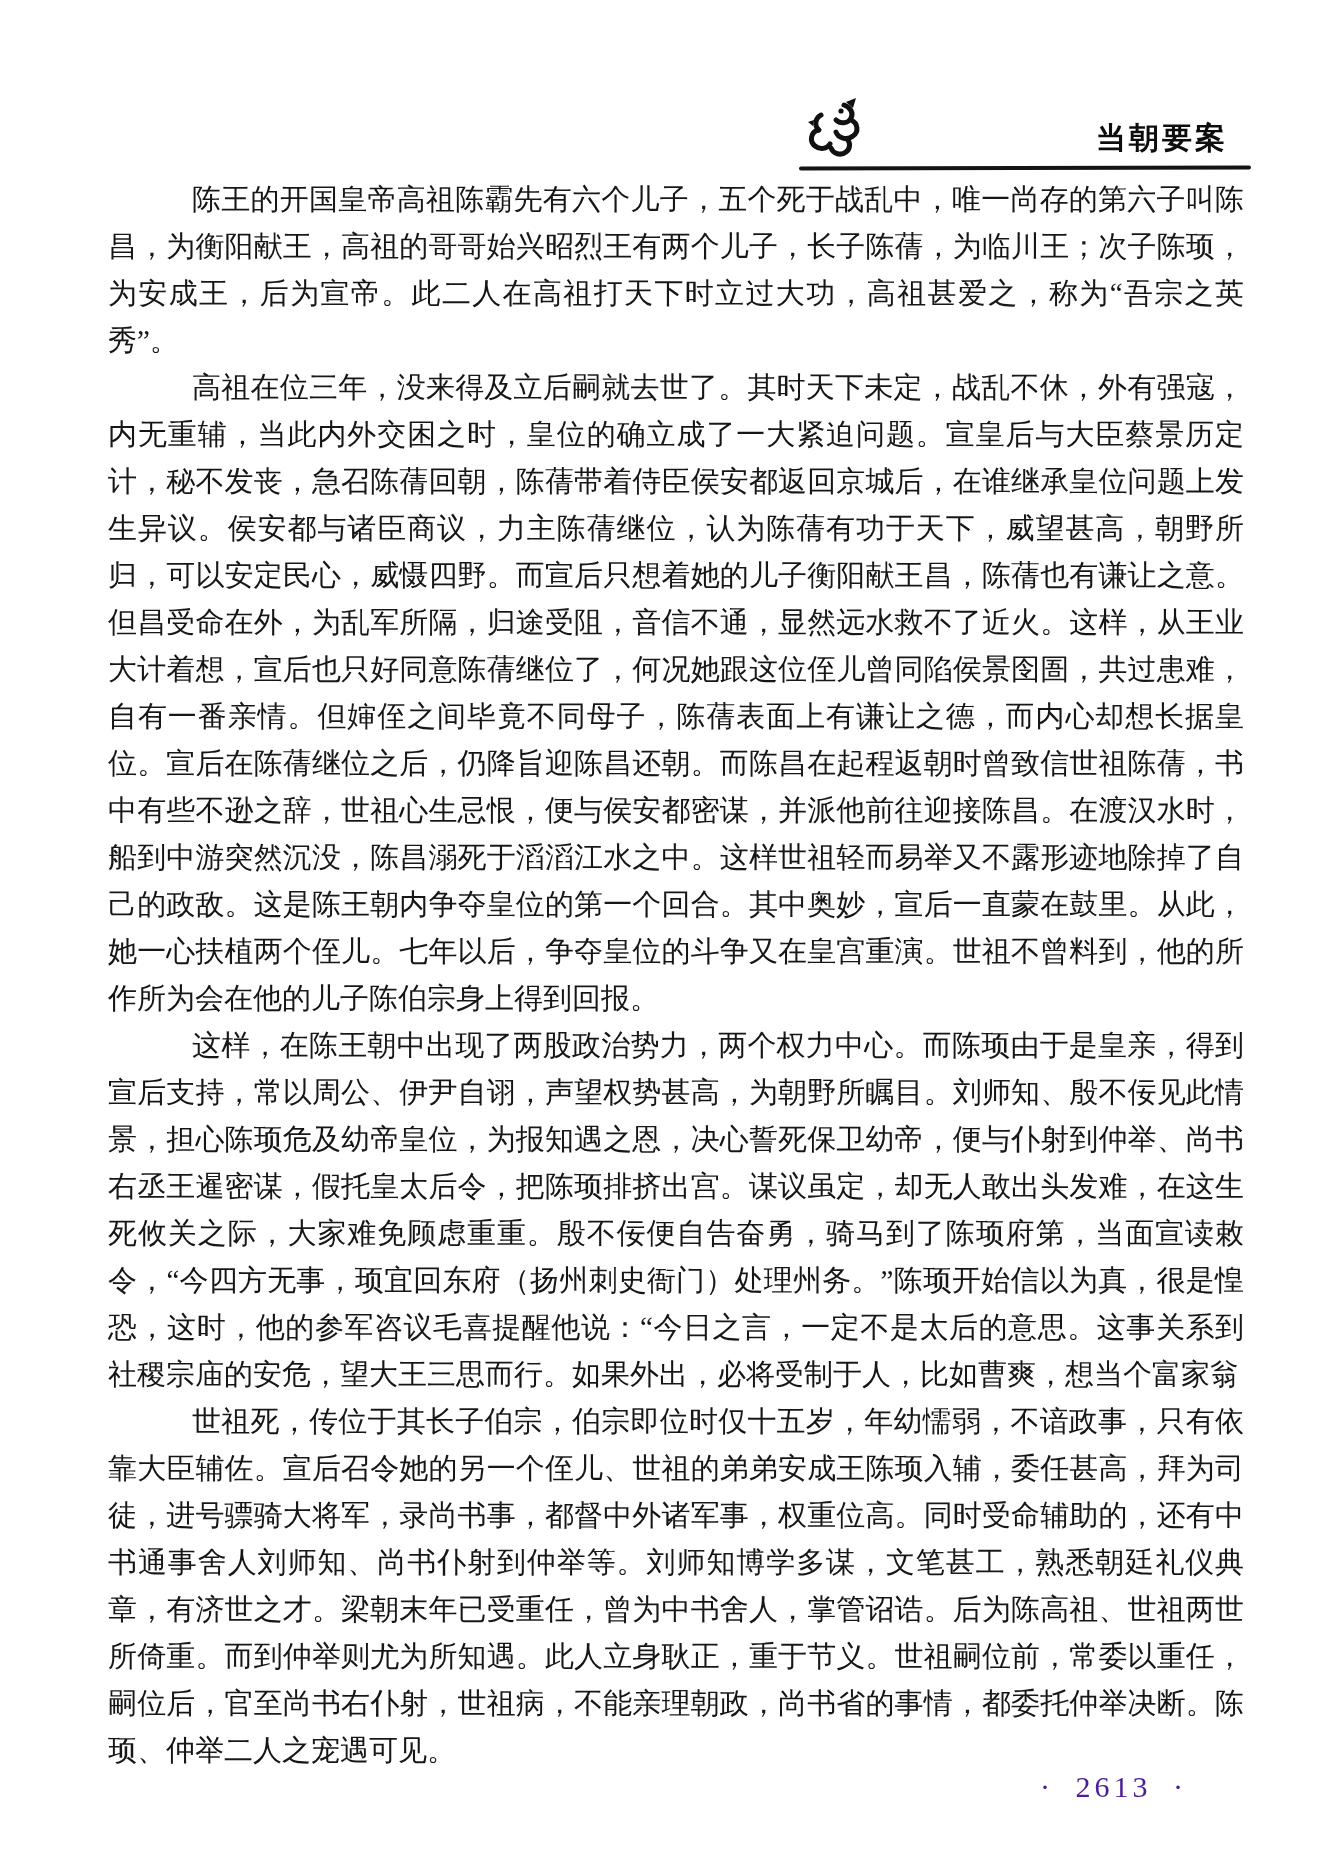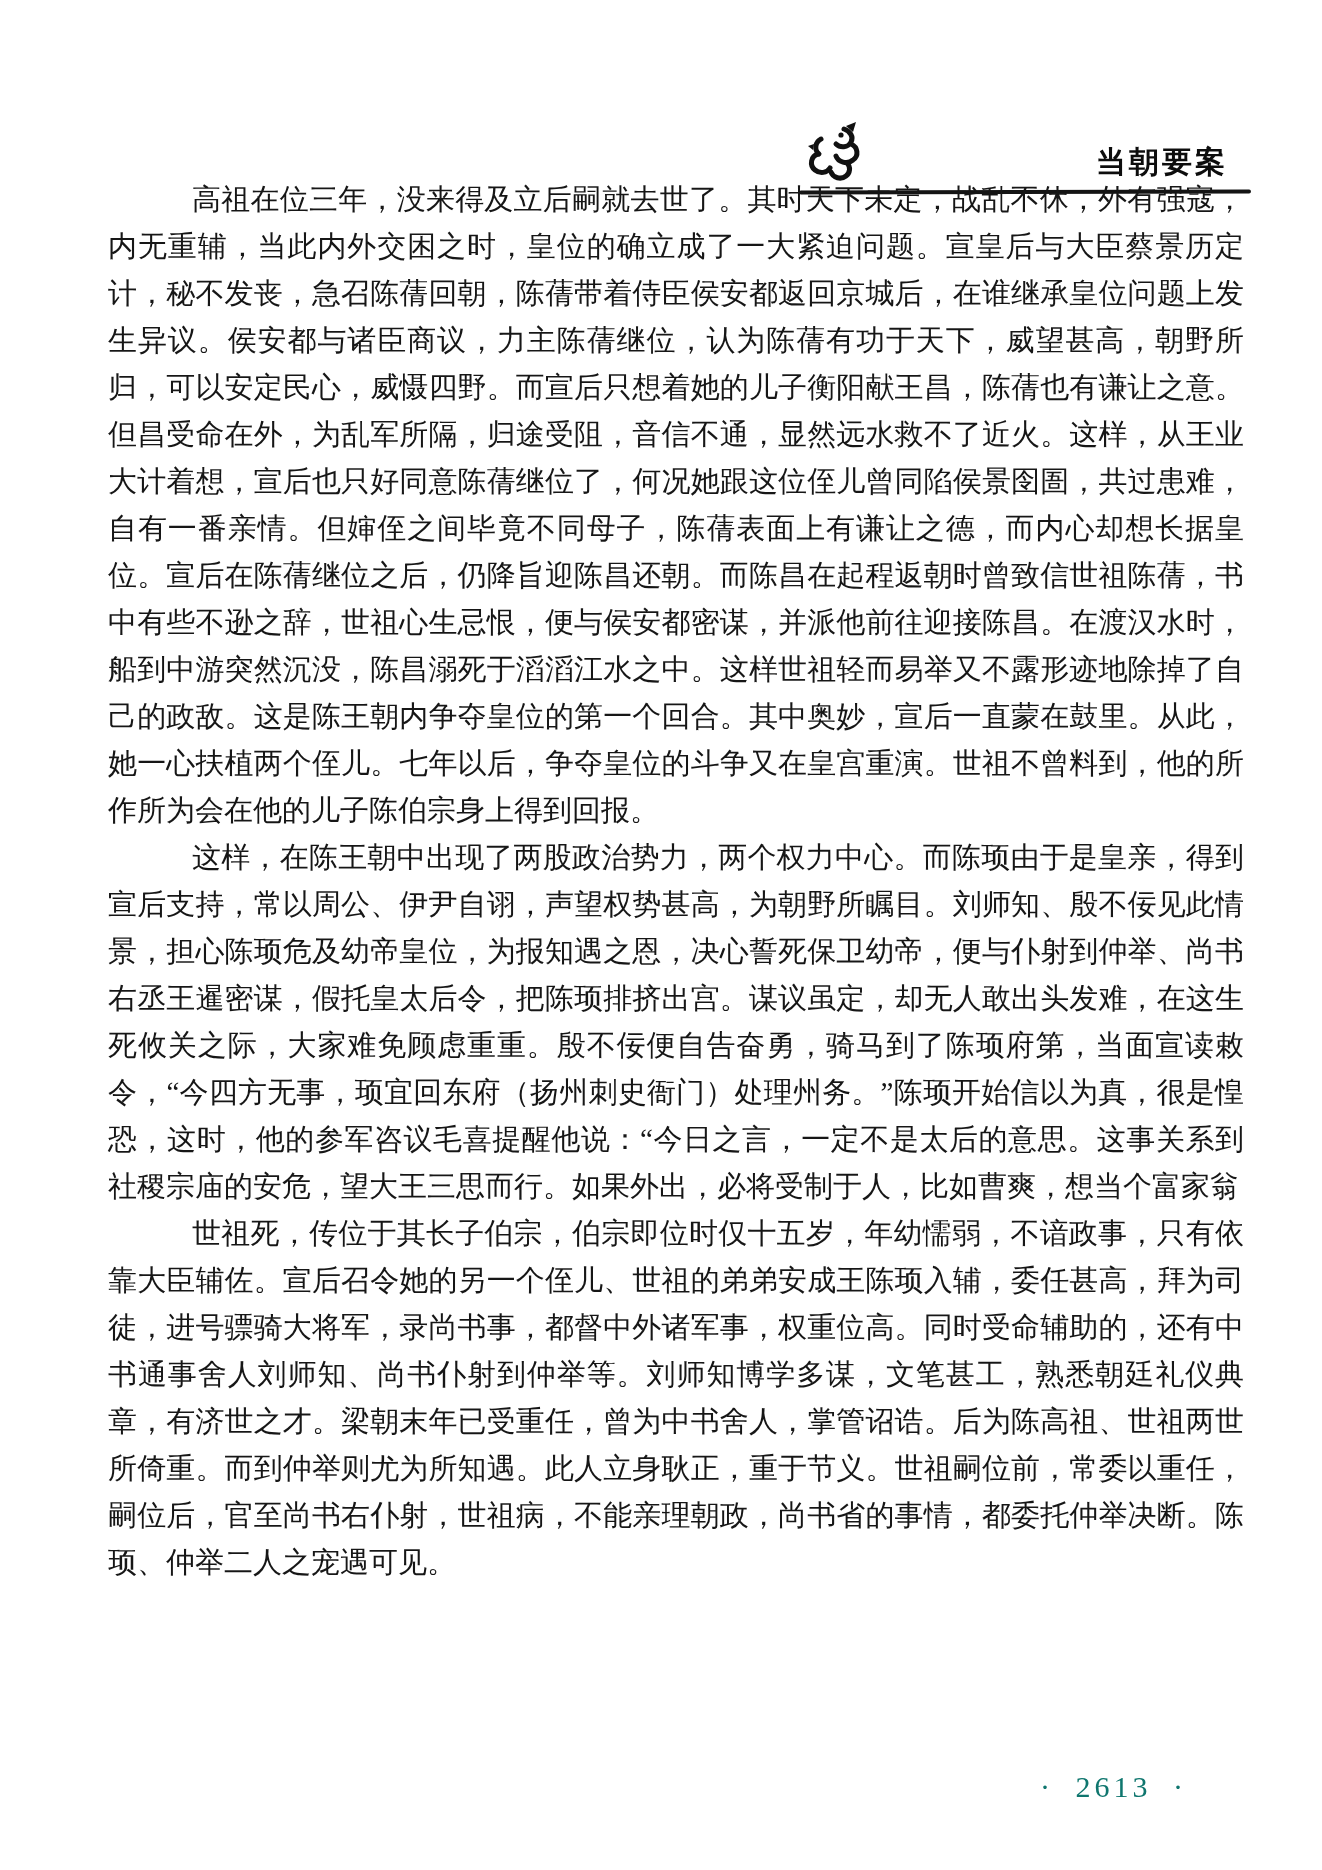--- a/index.html
+++ b/index.html
@@ -6,21 +6,21 @@
   .page {
     position: relative;
     width: 1322px;
     height: 1870px;
     background: #ffffff;
     overflow: hidden;
     font-family: "Liberation Serif", serif;
     color: #151515;
   }
   
-  .page-header { position: absolute; left: 0; top: 0; width: 100%; height: 180px; margin-top: 24px; }
+  .page-header { position: absolute; left: 0; top: 0; width: 100%; height: 180px; }
   .ornament {
     position: absolute;
     left: 806px;
     top: 96px;
     width: 60px;
     height: 64px;
     display: inline-block;
   }
   .running-title {
     position: absolute;
@@ -61,21 +61,21 @@
     text-indent: 2.9em;
   }
   
   .page-number {
     position: absolute;
     left: 1040px;
     top: 1770px;
     font-size: 30px;
     letter-spacing: 4px;
     word-spacing: 10px;
-    color: #0f766e;
+    color: #4c1d95;
     white-space: nowrap;
   }
 </style>
 </head>
 <body>
 
 <div class="page">
 
   <header class="page-header">
     <span class="ornament">
@@ -92,20 +92,21 @@
           <circle cx="35" cy="15" r="2.6"></circle>
           <path d="M8 24l-6 2 5 4z"></path>
         </g>
       </svg>
     </span>
     <span class="running-title">当朝要案</span>
     <div class="header-rule"></div>
   </header>
 
   <main class="body-text">
+    <p>陈王的开国皇帝高祖陈霸先有六个儿子，五个死于战乱中，唯一尚存的第六子叫陈昌，为衡阳献王，高祖的哥哥始兴昭烈王有两个儿子，长子陈蒨，为临川王；次子陈顼，为安成王，后为宣帝。此二人在高祖打天下时立过大功，高祖甚爱之，称为“吾宗之英秀”。</p>
     <p>高祖在位三年，没来得及立后嗣就去世了。其时天下未定，战乱不休，外有强寇，内无重辅，当此内外交困之时，皇位的确立成了一大紧迫问题。宣皇后与大臣蔡景历定计，秘不发丧，急召陈蒨回朝，陈蒨带着侍臣侯安都返回京城后，在谁继承皇位问题上发生异议。侯安都与诸臣商议，力主陈蒨继位，认为陈蒨有功于天下，威望甚高，朝野所归，可以安定民心，威慑四野。而宣后只想着她的儿子衡阳献王昌，陈蒨也有谦让之意。但昌受命在外，为乱军所隔，归途受阻，音信不通，显然远水救不了近火。这样，从王业大计着想，宣后也只好同意陈蒨继位了，何况她跟这位侄儿曾同陷侯景囹圄，共过患难，自有一番亲情。但婶侄之间毕竟不同母子，陈蒨表面上有谦让之德，而内心却想长据皇位。宣后在陈蒨继位之后，仍降旨迎陈昌还朝。而陈昌在起程返朝时曾致信世祖陈蒨，书中有些不逊之辞，世祖心生忌恨，便与侯安都密谋，并派他前往迎接陈昌。在渡汉水时，船到中游突然沉没，陈昌溺死于滔滔江水之中。这样世祖轻而易举又不露形迹地除掉了自己的政敌。这是陈王朝内争夺皇位的第一个回合。其中奥妙，宣后一直蒙在鼓里。从此，她一心扶植两个侄儿。七年以后，争夺皇位的斗争又在皇宫重演。世祖不曾料到，他的所作所为会在他的儿子陈伯宗身上得到回报。</p>
     <p>这样，在陈王朝中出现了两股政治势力，两个权力中心。而陈顼由于是皇亲，得到宣后支持，常以周公、伊尹自诩，声望权势甚高，为朝野所瞩目。刘师知、殷不佞见此情景，担心陈顼危及幼帝皇位，为报知遇之恩，决心誓死保卫幼帝，便与仆射到仲举、尚书右丞王暹密谋，假托皇太后令，把陈顼排挤出宫。谋议虽定，却无人敢出头发难，在这生死攸关之际，大家难免顾虑重重。殷不佞便自告奋勇，骑马到了陈顼府第，当面宣读敕令，“今四方无事，顼宜回东府（扬州刺史衙门）处理州务。”陈顼开始信以为真，很是惶恐，这时，他的参军咨议毛喜提醒他说：“今日之言，一定不是太后的意思。这事关系到社稷宗庙的安危，望大王三思而行。如果外出，必将受制于人，比如曹爽，想当个富家翁</p>
     <p>世祖死，传位于其长子伯宗，伯宗即位时仅十五岁，年幼懦弱，不谙政事，只有依靠大臣辅佐。宣后召令她的另一个侄儿、世祖的弟弟安成王陈顼入辅，委任甚高，拜为司徒，进号骠骑大将军，录尚书事，都督中外诸军事，权重位高。同时受命辅助的，还有中书通事舍人刘师知、尚书仆射到仲举等。刘师知博学多谋，文笔甚工，熟悉朝廷礼仪典章，有济世之才。梁朝末年已受重任，曾为中书舍人，掌管诏诰。后为陈高祖、世祖两世所倚重。而到仲举则尤为所知遇。此人立身耿正，重于节义。世祖嗣位前，常委以重任，嗣位后，官至尚书右仆射，世祖病，不能亲理朝政，尚书省的事情，都委托仲举决断。陈顼、仲举二人之宠遇可见。</p>
   </main>
 
   <span class="page-number">· 2613 ·</span>
 
 </div>
 
 </body></html>

